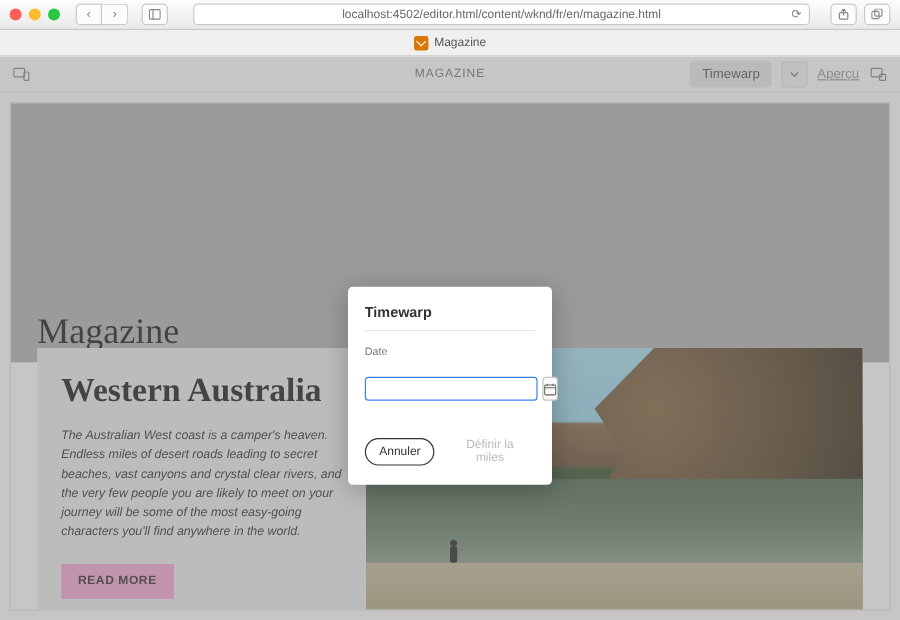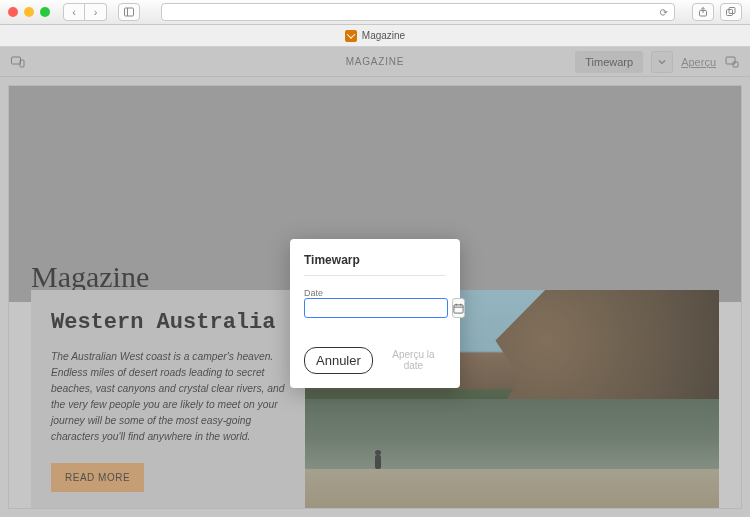--- a/index.html
+++ b/index.html
@@ -28,41 +28,41 @@
   .chev-btn{background:#f7f7f7;border:1px solid #e6e6e6;width:22px;height:22px;border-radius:3px;display:flex;align-items:center;justify-content:center;color:#888;font-size:10px;}
   .apercu{color:#999;font-size:11px;text-decoration:underline;}
   .icon-little{width:16px;height:16px;display:inline-flex;align-items:center;justify-content:center;color:#888;}
 
   .page-body{position:relative;height:440px;padding:8px;}
   .page-panel{position:relative;background:#fff;border:1px solid #e7e7e7;height:100%;width:100%;overflow:hidden;}
   .hero-gray{height:216px;background:#b6b6b6;width:100%;}
   .mag-title{position:absolute;left:22px;top:174px;font-family:Georgia,'Times New Roman',serif;font-size:30px;color:#1e1e1e;}
   .content-wrap{position:absolute;left:22px;right:22px;top:204px;bottom:0;display:flex;}
   .article-card{width:274px;background:#eeeeee;padding:20px 20px 18px 20px;color:#1f1f1f;}
-  .article-card h2{font-family:Liberation Mono, monospace;font-size:22px;font-weight:600;margin-bottom:14px;}
+  .article-card h2{font-family:Liberation Serif, serif;font-size:28px;font-weight:600;margin-bottom:14px;}
   .article-card p{font-size:10.3px;line-height:1.55;color:#333;margin-bottom:18px;font-style:italic;}
-  .read-more{display:inline-block;background:#fdba74;color:#333;font-size:10px;font-weight:400;letter-spacing:.05em;padding:9px 14px;}
+  .read-more{display:inline-block;background:#f9a8d4;color:#333;font-size:10px;font-weight:700;letter-spacing:.05em;padding:9px 14px;}
   .photo{flex:1;background:linear-gradient(180deg,#a9dff2 0%,#9cd6ea 28%,#8b6a4a 29%,#6e5438 45%,#3f5a33 46%,#2e4626 60%,#3c513a 60%,#2a3d2b 70%,#6a8168 70%,#a7b8a4 80%,#c2b79e 88%,#beaf8f 100%);position:relative;overflow:hidden;}
   .cliff{position:absolute;right:0;top:0;width:60%;height:58%;background:radial-gradient(circle at 30% 40%,#8a6a46,#5d492f 60%,#3b2f1e);clip-path:polygon(30% 0,100% 0,100% 100%,10% 100%,20% 70%,10% 40%);}
   .water{position:absolute;left:0;right:0;bottom:14%;height:36%;background:linear-gradient(180deg,#556d57,#6a826b,#95a892);}
   .shore{position:absolute;left:0;right:0;bottom:0;height:18%;background:linear-gradient(180deg,#c7bda0,#b9ab85);}
   .person{position:absolute;left:17%;bottom:18%;width:6px;height:14px;background:#2a2a2a;border-radius:2px;}
   .person::before{content:"";position:absolute;top:-5px;left:0;width:6px;height:5px;background:#2a2a2a;border-radius:50%;}
 
   .scrim{position:absolute;inset:0;background:rgba(120,120,120,.42);}
 
   .dialog{position:absolute;left:50%;top:192px;transform:translateX(-50%);width:170px;background:#fff;border-radius:4px;box-shadow:0 4px 22px rgba(0,0,0,.25);padding:14px 14px 12px 14px;}
   .dialog h3{font-size:12px;font-weight:700;color:#333;padding-bottom:8px;border-bottom:1px solid #e5e5e5;margin-bottom:12px;}
-  .dialog label{display:block;font-size:9px;color:#777;margin-bottom:0;}
+  .dialog label{display:block;font-size:9px;color:#777;margin-bottom:16px;}
   .date-row{display:flex;gap:4px;margin-bottom:26px;}
   .date-input{flex:1;height:20px;border:1px solid #3b82f6;border-radius:3px;outline:none;font-size:10px;padding:0 5px;}
   .cal-btn{width:20px;height:20px;border:1px solid #c4c4c4;border-radius:3px;background:#fafafa;display:flex;align-items:center;justify-content:center;}
   .cal-btn svg{width:11px;height:11px;color:#666;}
   .dialog-actions{display:flex;gap:8px;align-items:center;}
-  .btn-outline{border:1.5px solid #343434;background:#fff;color:#333;font-size:13px;padding:5px 11px;border-radius:12px;}
+  .btn-outline{border:1.5px solid #343434;background:#fff;color:#333;font-size:10px;padding:5px 11px;border-radius:12px;}
   .btn-disabled{border:none;background:transparent;color:#bcbcbc;font-size:10px;padding:5px 6px;}
 </style>
 </head>
 <body>
 
 <div class="browser-chrome">
   <div class="traffic-lights">
     <div class="tl red"></div>
     <div class="tl yellow"></div>
     <div class="tl green"></div>
@@ -71,20 +71,21 @@
     <div class="nav-btn">‹</div>
     <div class="nav-btn">›</div>
   </div>
   <div class="nav-btn" style="margin-left:4px;">
     <svg width="10" height="10" viewBox="0 0 10 10">
         <rect x="0.5" y="1" width="9" height="8" rx="1" fill="none" stroke="#888"></rect>
         <line x1="3.5" y1="1" x2="3.5" y2="9" stroke="#888"></line>
       </svg>
   </div>
   <div class="address">
+    <span>localhost:4502/editor.html/content/wknd/fr/en/magazine.html</span>
     <span class="reload">⟳</span>
   </div>
   <div class="right-btns">
     <div class="nav-btn">
       <svg width="10" height="10" viewBox="0 0 10 10">
           <rect x="1.5" y="3.5" width="7" height="5.5" rx="1" fill="none" stroke="#888"></rect>
           <path d="M5 6V0.5M5 0.5L3 2.5M5 0.5L7 2.5" fill="none" stroke="#888"></path>
         </svg>
     </div>
     <div class="nav-btn">
@@ -161,17 +162,17 @@
         <svg viewBox="0 0 12 12">
             <rect x="1" y="2" width="10" height="9" rx="1" fill="none" stroke="currentColor"></rect>
             <line x1="1" y1="4.5" x2="11" y2="4.5" stroke="currentColor"></line>
             <line x1="3.5" y1="0.8" x2="3.5" y2="3" stroke="currentColor"></line>
             <line x1="8.5" y1="0.8" x2="8.5" y2="3" stroke="currentColor"></line>
           </svg>
       </span>
     </div>
     <div class="dialog-actions">
       <button class="btn-outline">Annuler</button>
-      <button class="btn-disabled">Aperçu la date</button>
+      <button class="btn-disabled">Définir la miles</button>
     </div>
   </div>
 
 </div>
 
 </body></html>

